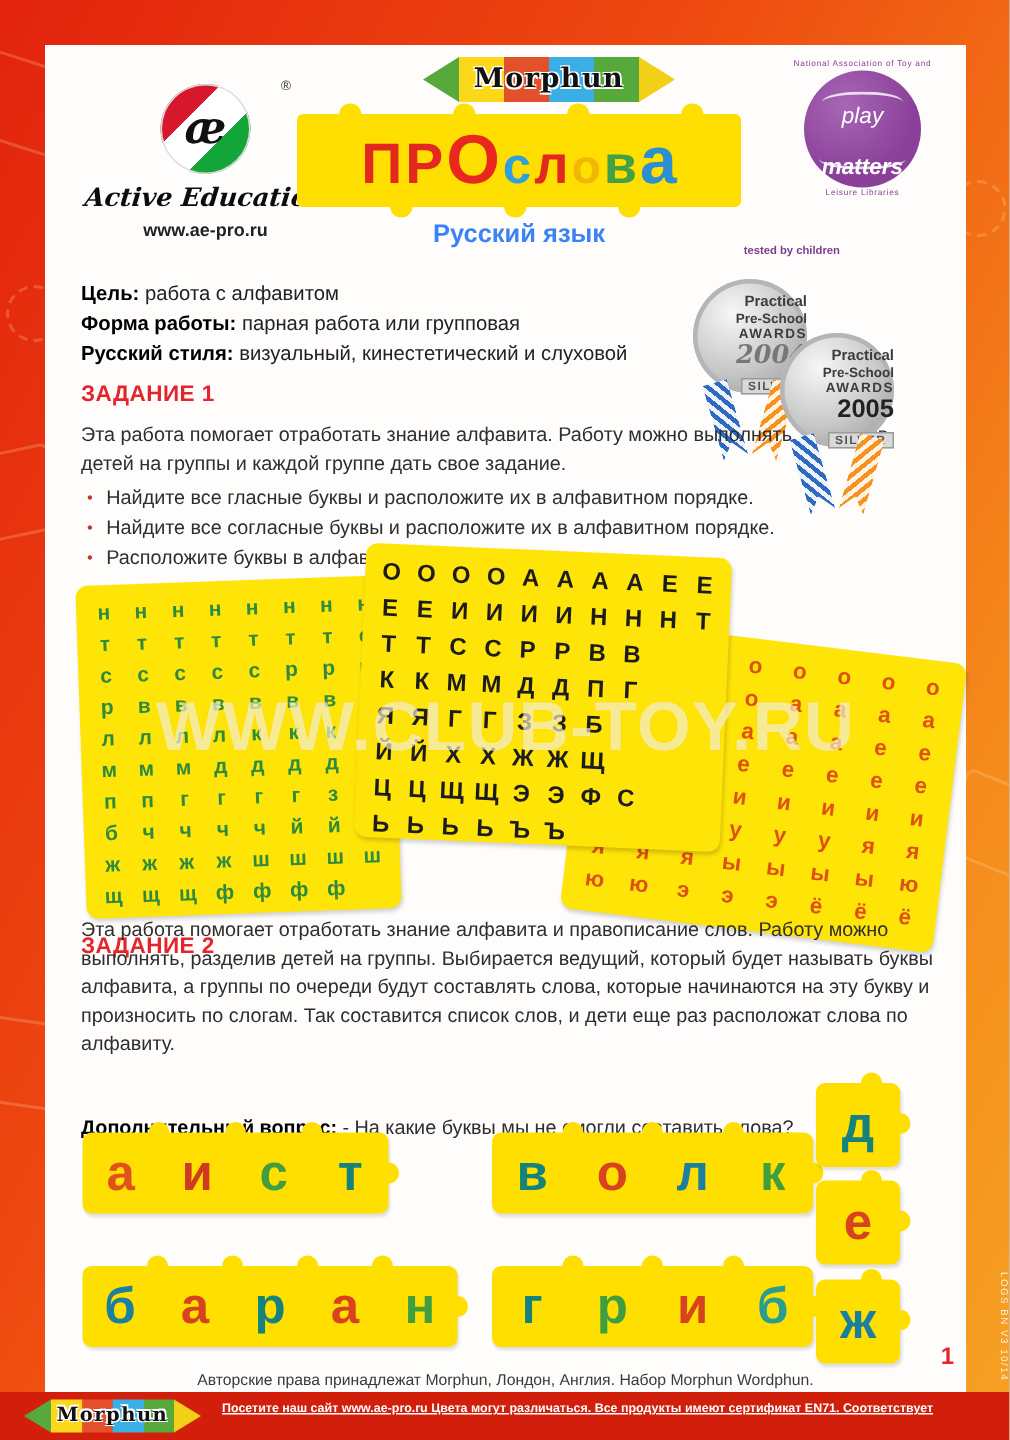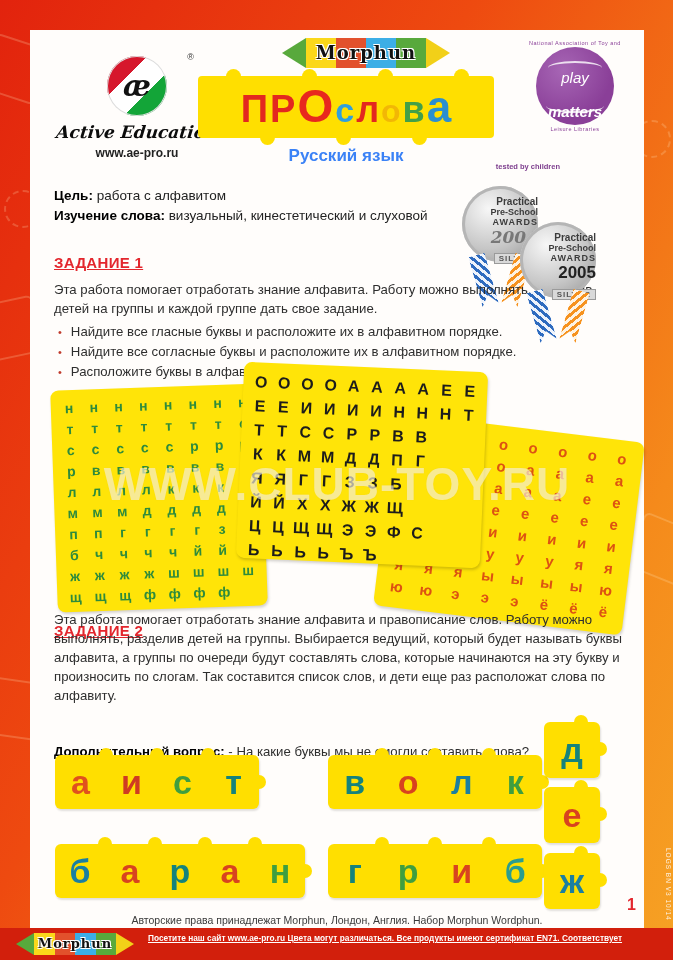--- a/index.html
+++ b/index.html
@@ -73,21 +73,21 @@
   .coin .rk{display:inline-block;margin-top:0;padding:0 4px;background:#d9d9d9;border:1px solid #9a9a9a;
      font-weight:bold;font-size:8px;letter-spacing:1px;color:#555;}
   .ribbons{display:flex;justify-content:center;gap:16px;margin-top:-8px;}
   .ribbon{width:17px;height:52px;clip-path:polygon(0 0,100% 0,100% 100%,50% 80%,0 100%);}
   .ribbon.blue{background:repeating-linear-gradient(55deg,#2e6bbf 0 3px,#eef3fb 3px 6px);transform:rotate(-16deg);}
   .ribbon.orange{background:repeating-linear-gradient(-55deg,#f6921e 0 3px,#fdf3e4 3px 6px);transform:rotate(16deg);}
 
   
   .info{position:absolute;left:24px;top:156px;font-size:13.5px;line-height:20px;color:#222;}
   .info b{color:#000;}
-  .task-h{position:absolute;left:24px;font-weight:bold;font-size:15px;color:#e3262d;letter-spacing:.3px;text-decoration:underline;}
+  .task-h{position:absolute;left:24px;font-weight:bold;font-size:15px;color:#e3262d;letter-spacing:.3px;}
   #task1-h{top:224px;}
   .para{position:absolute;left:24px;width:572px;font-size:13.2px;line-height:19px;color:#2e2e2e;text-align:left;}
   #task1-p{top:250px;}
   .bullets{position:absolute;left:28px;top:292px;width:568px;font-size:13.2px;line-height:20px;color:#2e2e2e;}
   .bullets .row{display:flex;}
   .bullets .dot{color:#c0392b;margin-right:9px;font-size:11px;line-height:20px;}
 
   
   #boards{position:absolute;left:0;top:335px;width:614px;height:255px;}
   .board{position:absolute;background:#ffe408;border-radius:8px;padding:8px 6px;
@@ -228,21 +228,22 @@
         </div>
         <div class="ribbons">
           <div class="ribbon blue"></div>
           <div class="ribbon orange"></div>
         </div>
       </div>
     </div>
 
     <div class="info">
       <div><b>Цель:</b><span> работа с алфавитом</span></div>
-      <div><b>Изучение слова:</b><span> визуальный, кинестетический и слуховой</span></div>
+      <div><b>Форма работы:</b><span> парная работа или групповая</span></div>
+      <div><b>Русский стиля:</b><span> визуальный, кинестетический и слуховой</span></div>
     </div>
 
     <div class="task-h" id="task1-h">ЗАДАНИЕ 1</div>
     <div class="para" id="task1-p">Эта работа помогает отработать знание алфавита. Работу можно выполнять, разделив детей на группы и каждой группе дать свое задание.</div>
     <div class="bullets">
       <div class="row">
           <span class="dot">•</span>
           <span>Найдите все гласные буквы и расположите их в алфавитном порядке.</span>
         </div>
       <div class="row">

